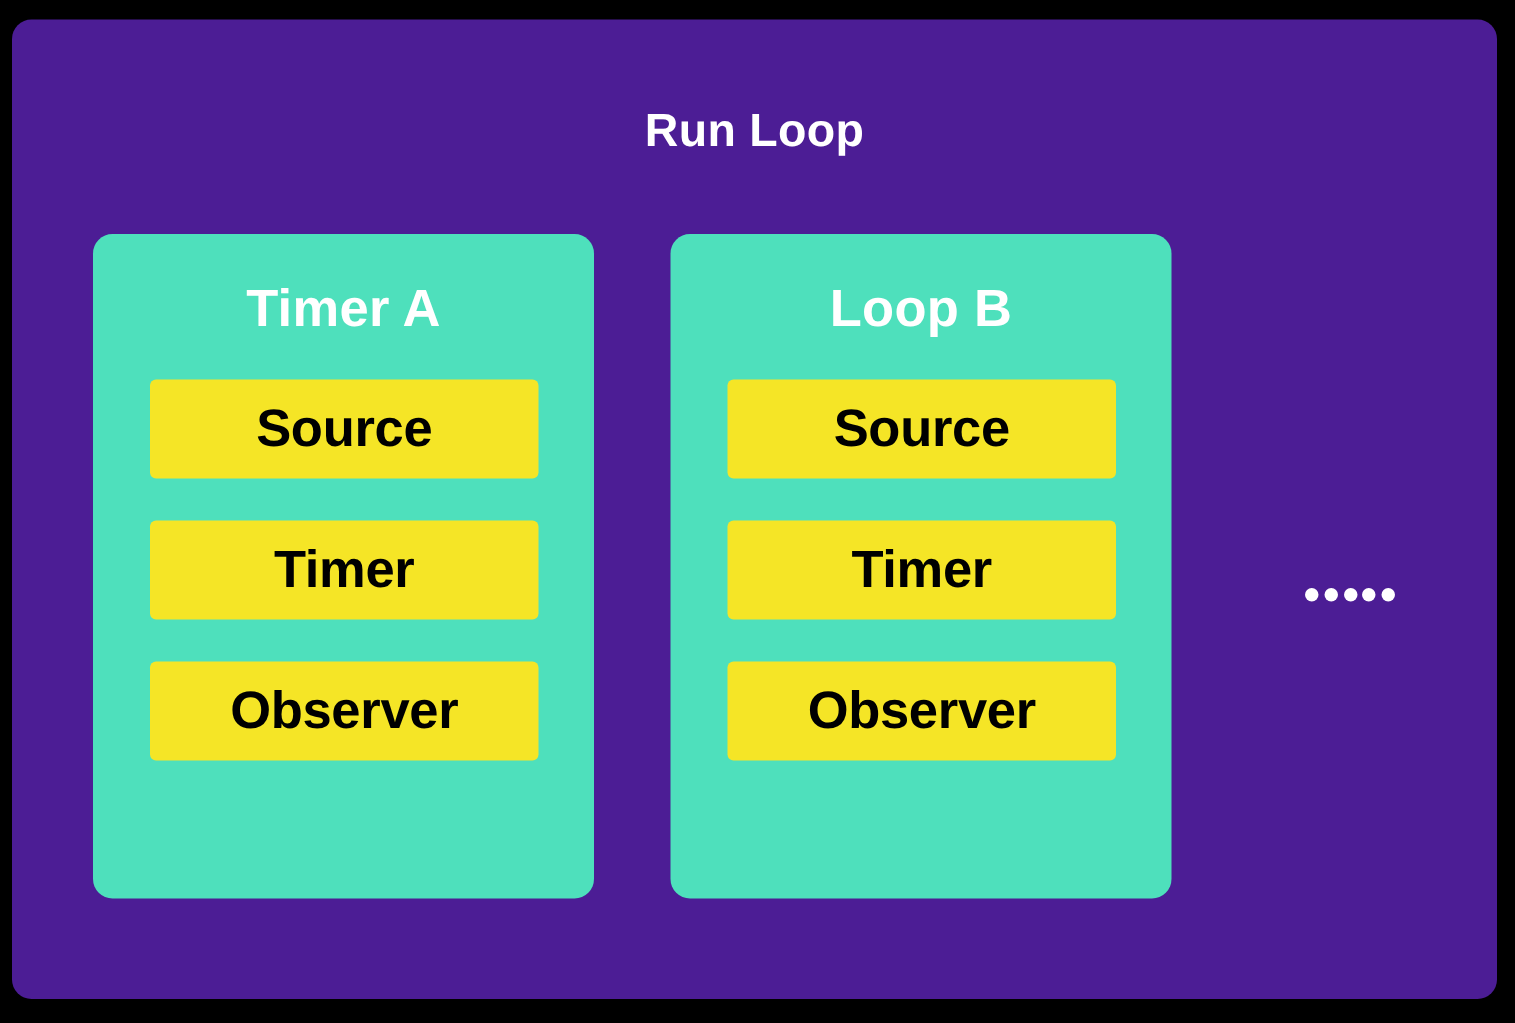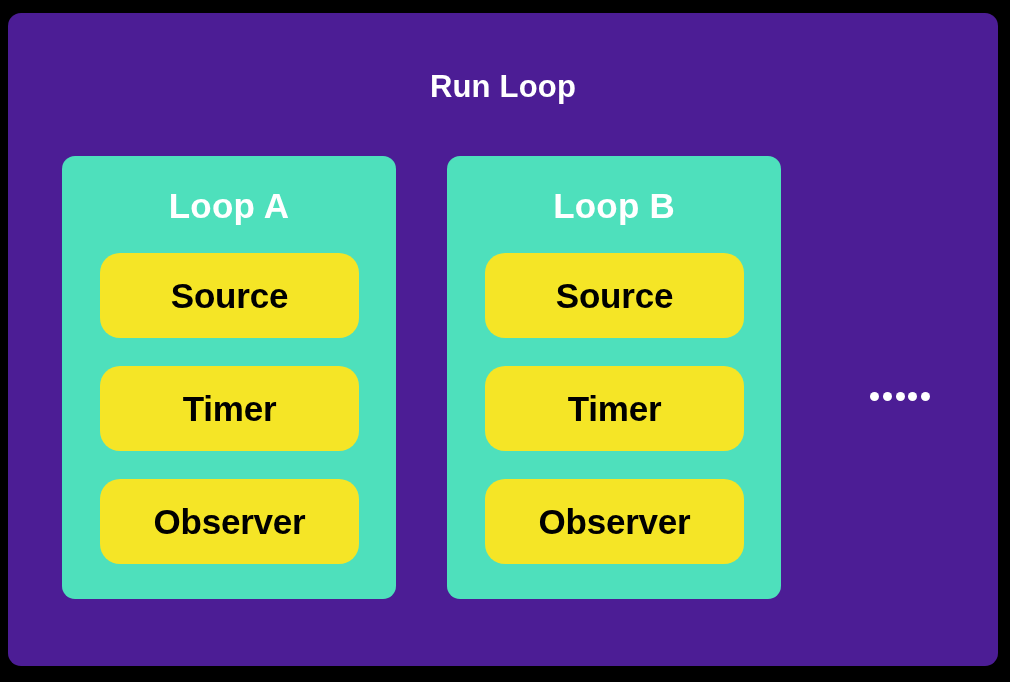--- a/index.html
+++ b/index.html
@@ -77,23 +77,23 @@
   
   .items {
     position: absolute;
     left: 38px;
     top: 97px;
     width: 259px;
   }
   .item {
     position: relative;
     width: 259px;
-    height: 85px;
+    height: 66px;
     background: #f5e526;
-    border-radius: 20px;
+    border-radius: 4px;
     margin-bottom: 28px;
     display: flex;
     align-items: center;
     justify-content: center;
     box-sizing: border-box;
   }
   .item:last-child { margin-bottom: 0; }
 
   .item-label {
     color: #000000;
@@ -125,21 +125,21 @@
 </head>
 <body>
 
 <div id="canvas">
 
   <div class="runloop">
 
     <div class="runloop-title">Run Loop</div>
 
     <div class="mode mode-a">
-      <div class="mode-title">Loop A</div>
+      <div class="mode-title">Timer A</div>
       <div class="items">
         <div class="item">
           <span class="item-label">Source</span>
         </div>
         <div class="item">
           <span class="item-label">Timer</span>
         </div>
         <div class="item">
           <span class="item-label">Observer</span>
         </div>

